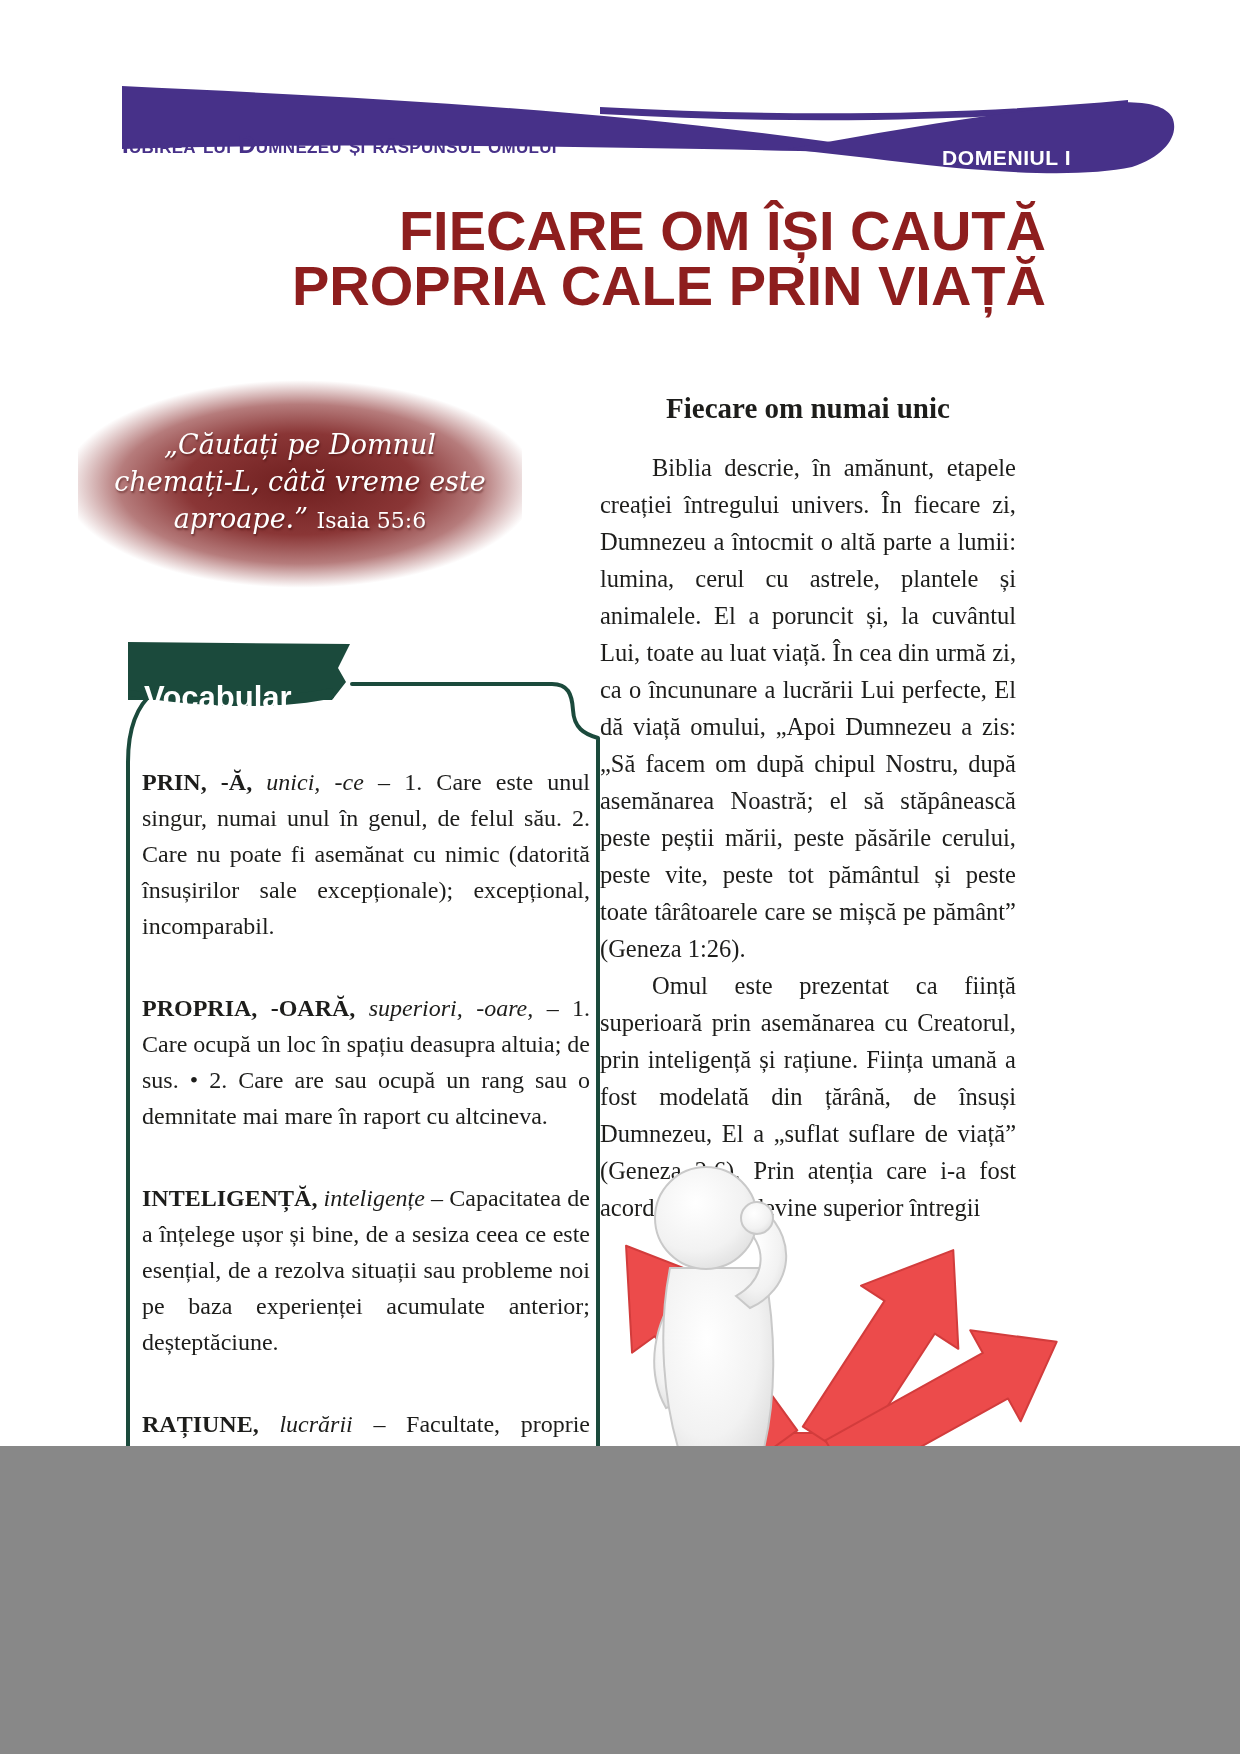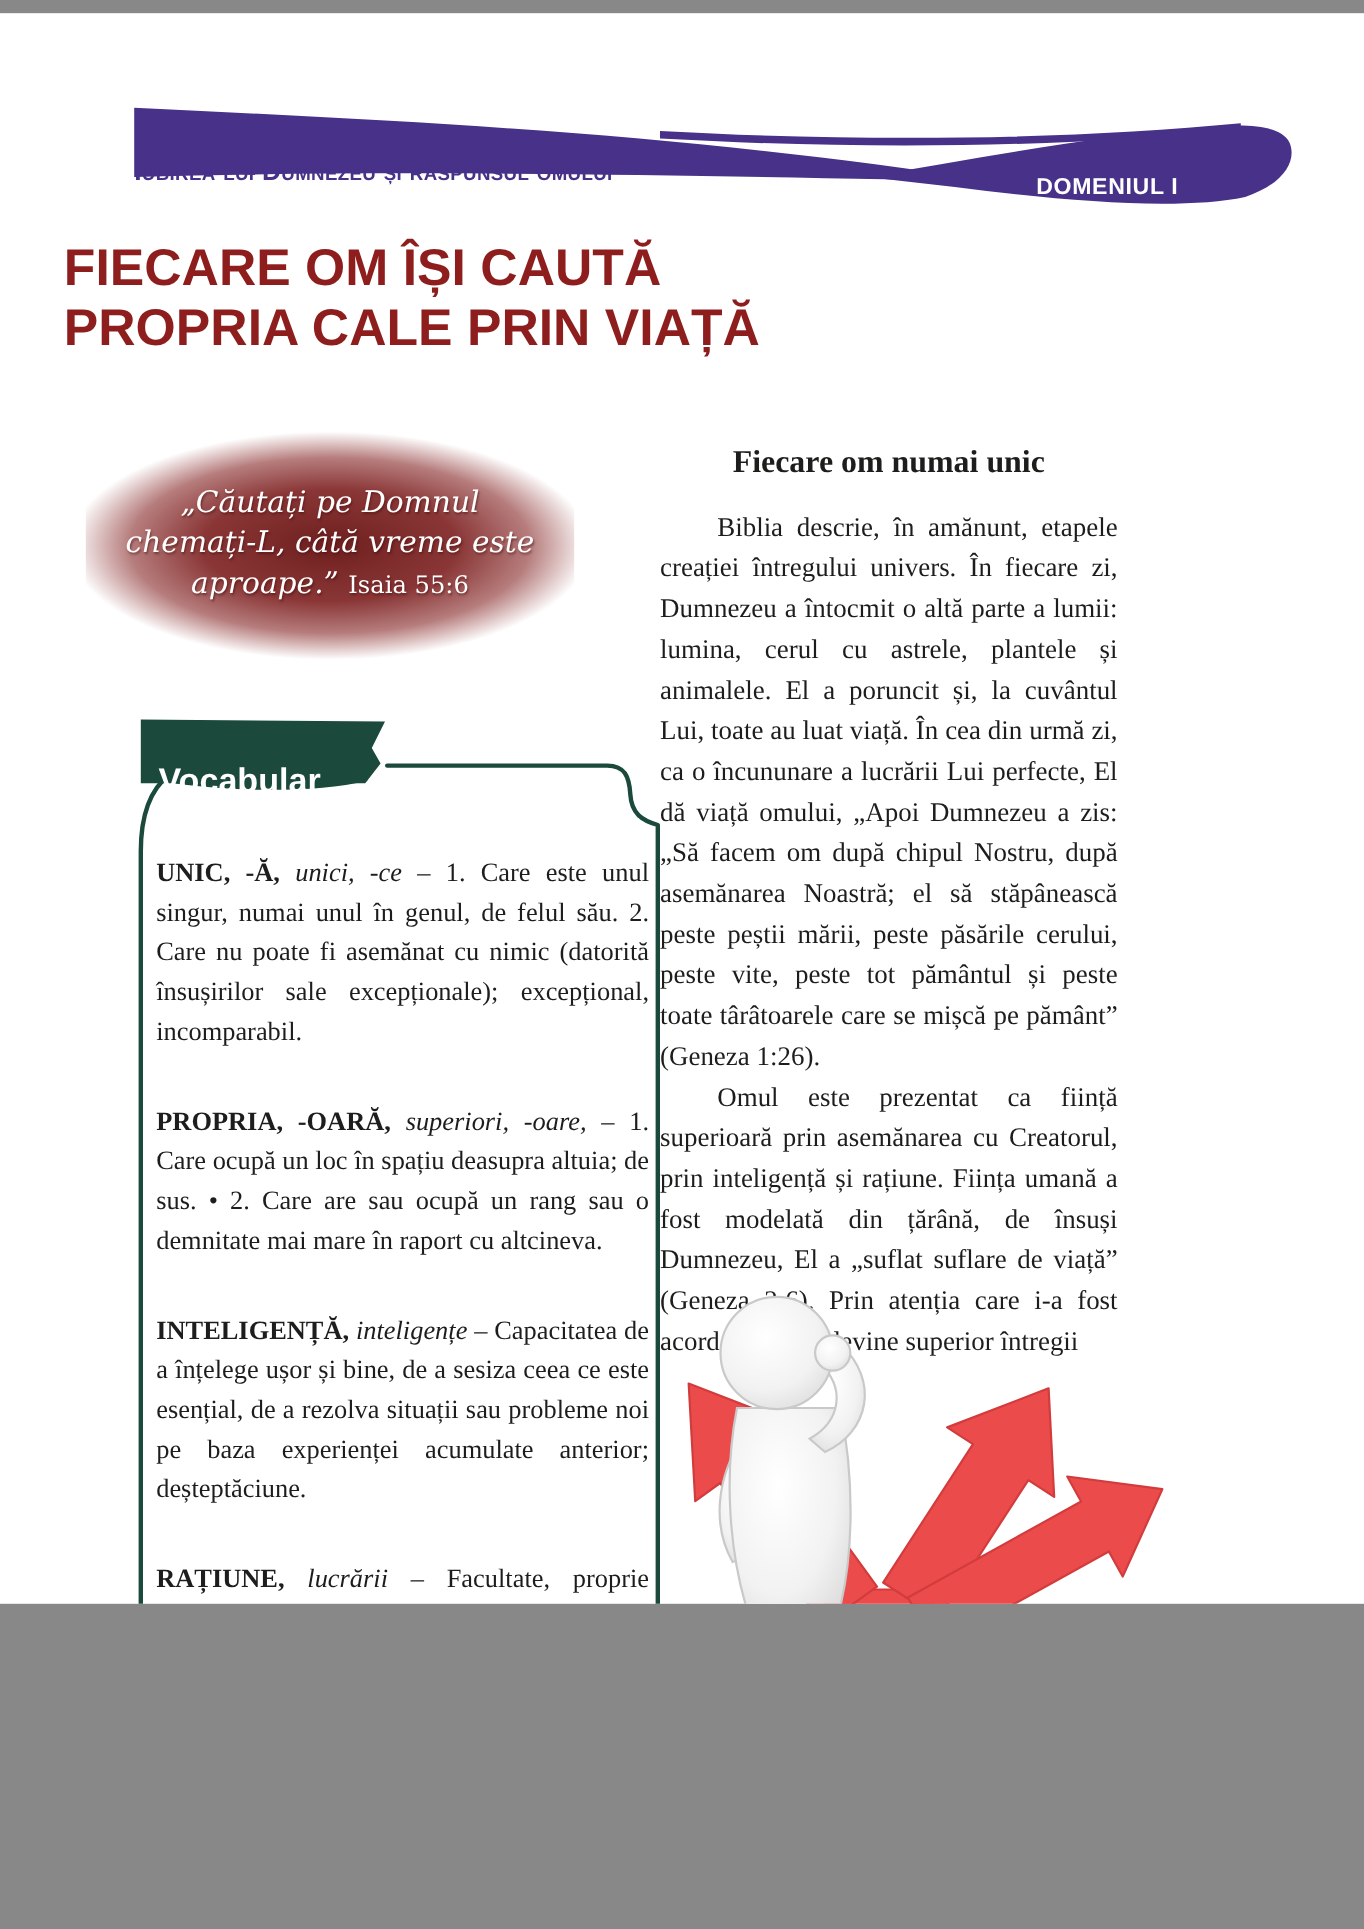--- a/index.html
+++ b/index.html
@@ -1,34 +1,34 @@
 <!DOCTYPE html>
 <html style="--purple: #473189; --title-red: #8E1E1E; --green: #1B4A3C; --arrow-red: #EC4B4B;"><head>
 <meta charset="utf-8">
 <style>
   :root{
     --purple:#473189; --title-red:#8E1E1E; --green:#1B4A3C;
     --arrow-red:#EC4B4B; --arrow-dark:#D23C3C; --ink:#1d1d1b;
   }
   html,body{margin:0;padding:0;background:#888;}
   .page{position:relative;width:1240px;height:1446px;background:#ffffff;
-        font-family:"Liberation Serif",serif;overflow:hidden;margin:12px auto;}
+        font-family:"Liberation Serif",serif;overflow:hidden;margin:0 auto;}
 
   
   .header-svg{position:absolute;left:0;top:0;}
   .header-left-label{position:absolute;left:122px;top:131px;
       font-family:"Liberation Sans",sans-serif;font-weight:bold;
       font-variant:small-caps;font-size:24px;letter-spacing:.3px;color:var(--purple);}
   .header-right-label{position:absolute;left:942px;top:146px;width:190px;text-align:left;
       font-family:"Liberation Sans",sans-serif;font-weight:bold;font-size:21px;
       letter-spacing:.6px;color:#ffffff;}
 
   
-  .page-title{position:absolute;left:58px;top:203px;width:988px;text-align:left;
-      font-family:"Liberation Sans",sans-serif;font-weight:bold;font-size:47px;
+  .page-title{position:absolute;left:58px;top:203px;width:988px;text-align:right;
+      font-family:"Liberation Sans",sans-serif;font-weight:bold;font-size:56px;
       line-height:55px;color:var(--title-red);}
 
   
   .quote-box{position:absolute;left:78px;top:380px;width:444px;height:208px;
       border-radius:28px;box-sizing:border-box;padding-top:46px;text-align:center;
       background:radial-gradient(ellipse 62% 58% at 50% 50%,
         #6f1f1f 0%, #8a3636 42%, #b67c7c 66%, #ffffff 86%);}
   .quote-line{font-family:"DejaVu Serif",serif;font-style:italic;font-size:27px;
       line-height:37px;color:#ffffff;text-shadow:1px 2px 2px rgba(70,15,15,.55);}
   .quote-ref{font-style:normal;font-size:22px;}
@@ -81,21 +81,21 @@
 
   <svg class="vocab-svg" width="520" height="980" viewBox="0 0 520 980">
     <path d="M252,54 H452 C468,54 472,64 473,80 C474,98 484,104 498,108 V944 C498,947 496,948 492,948 H70 C40,948 26,934 28,890 V132 C28,100 36,76 54,62" fill="none" stroke="#1B4A3C" stroke-width="4" stroke-linejoin="round" stroke-linecap="round"></path>
     <polygon points="28,12 250,14 238,38 246,52 232,70 28,70" fill="#1B4A3C"></polygon>
     <path d="M30,66 C100,78 180,80 234,68 L232,58 C170,70 90,70 30,60 Z" fill="#1B4A3C"></path>
   </svg>
   <div class="vocab-heading">Vocabular</div>
 
   <div class="vocab-body">
     <p class="vocab-entry">
-      <span class="vocab-term">UNIC, -Ă,</span>
+      <span class="vocab-term">PRIN, -Ă,</span>
       <span class="vocab-forms">unici, -ce</span>
       <span>– 1. Care este unul singur, numai unul în genul, de felul său. 2. Care nu poate fi asemănat cu nimic (datorită însușirilor sale excepționale); excepțional, incomparabil.</span>
     </p>
     <p class="vocab-entry">
       <span class="vocab-term">PROPRIA, -OARĂ,</span>
       <span class="vocab-forms">superiori, -oare,</span>
       <span>– 1. Care ocupă un loc în spațiu deasupra altuia; de sus. • 2. Care are sau ocupă un rang sau o demnitate mai mare în raport cu altcineva.</span>
     </p>
     <p class="vocab-entry">
       <span class="vocab-term">INTELIGENȚĂ,</span>

